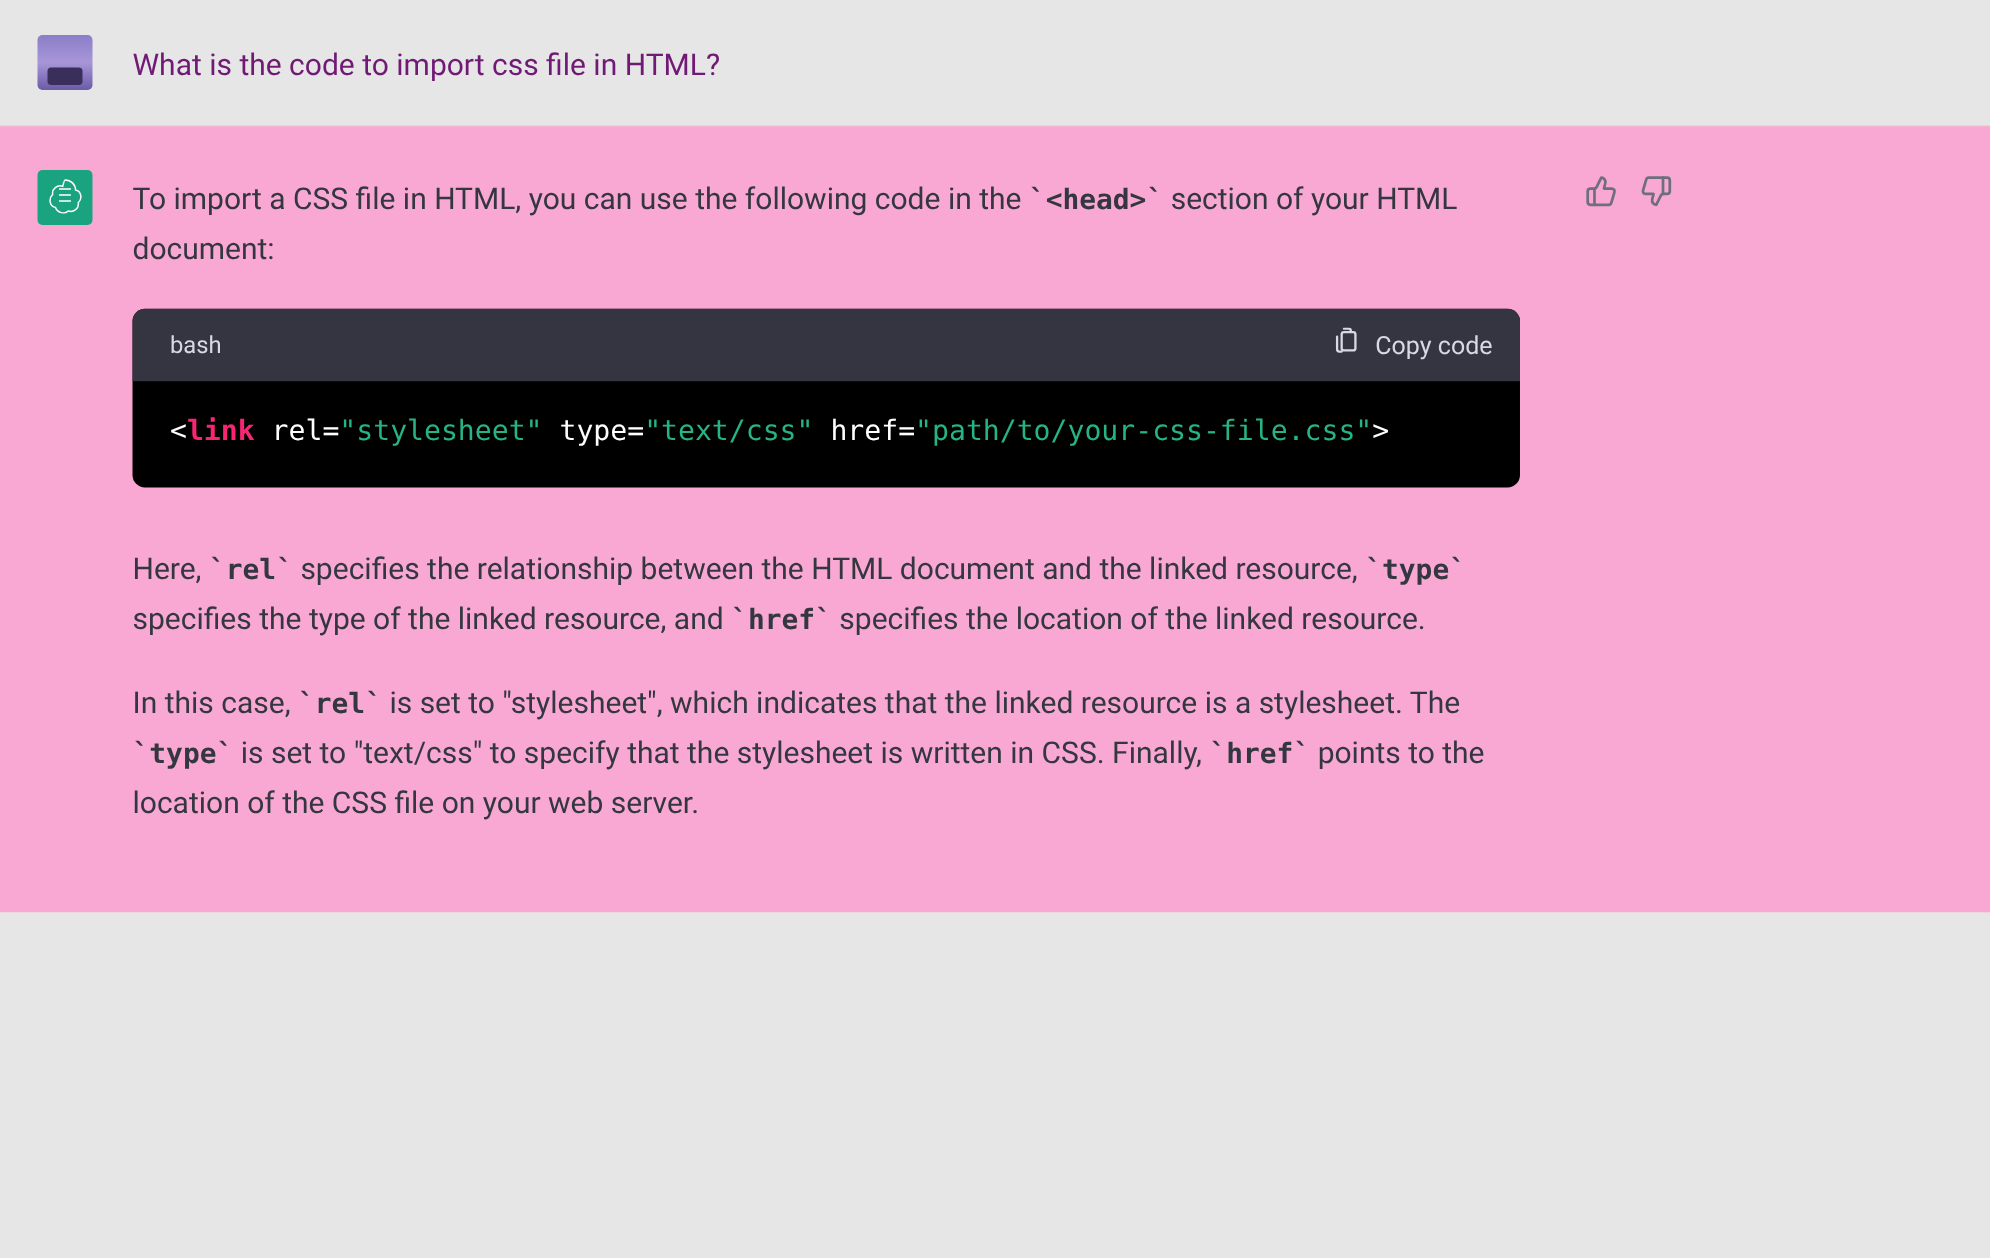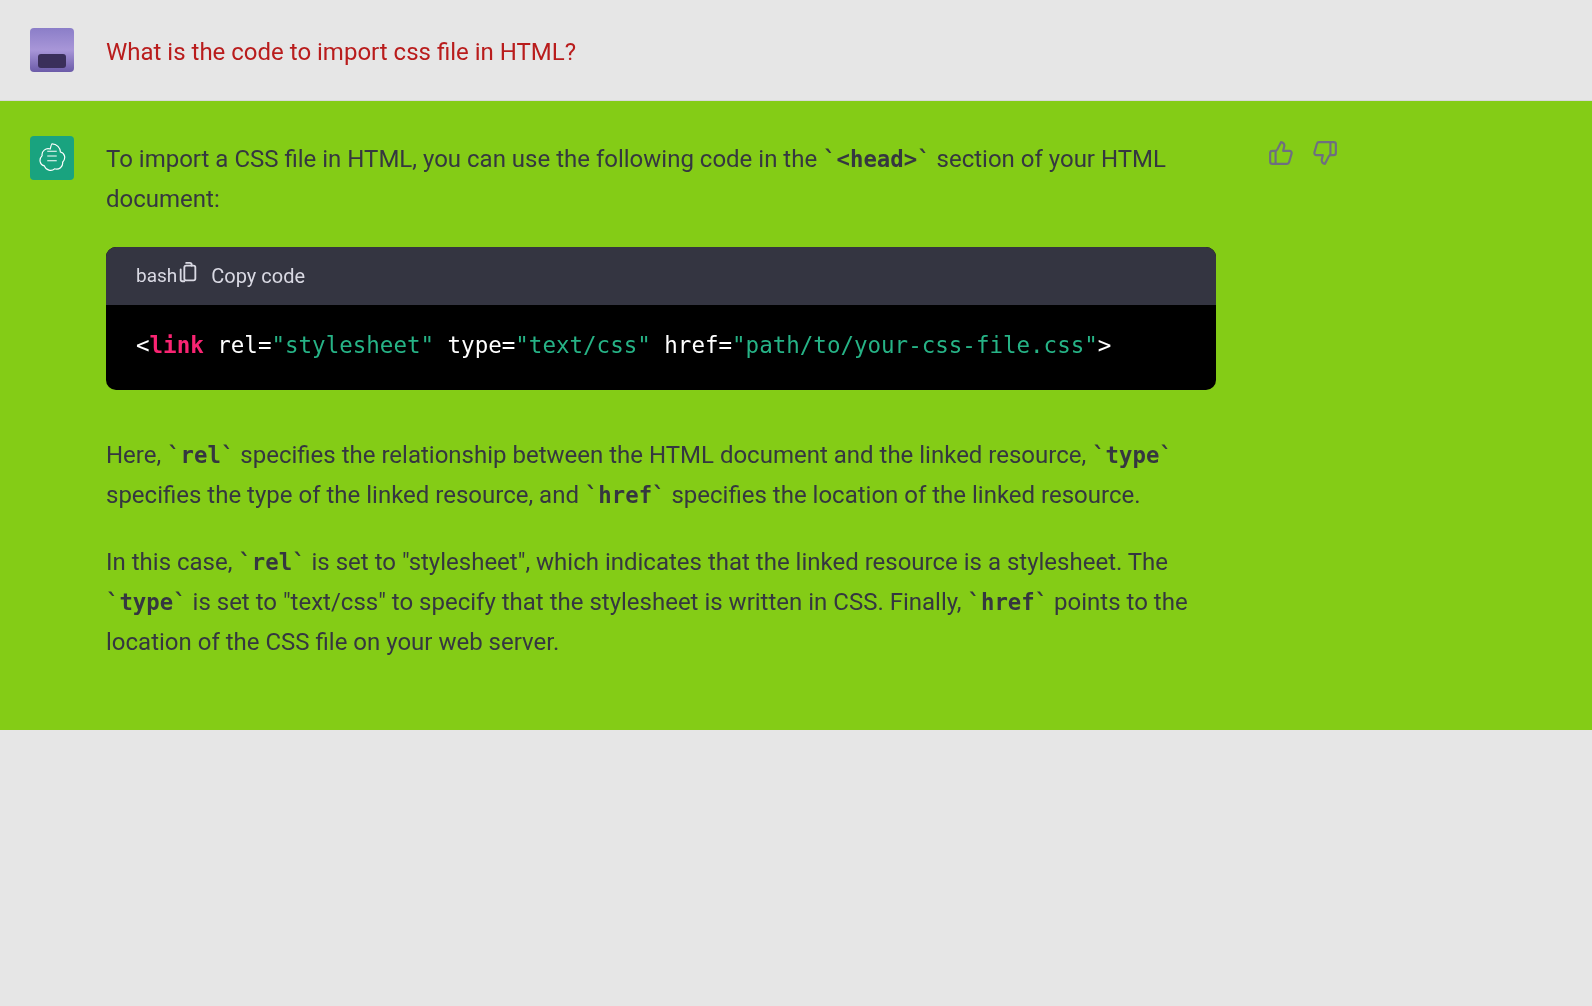--- a/index.html
+++ b/index.html
@@ -18,21 +18,21 @@
       padding: 28px 30px 28px 30px;
       gap: 32px;
       align-items: flex-start;
       width: 100%;
     }
     .user-row {
       background: #e6e6e6;
       border-bottom: 1px solid #d9d9d9;
     }
     .assistant-row {
-      background: #84cc16;
+      background: #f9a8d4;
       padding-top: 35px;
       padding-bottom: 40px;
     }
     .avatar {
       width: 44px;
       height: 44px;
       border-radius: 4px;
       flex-shrink: 0;
       display: flex;
       align-items: center;
@@ -58,21 +58,21 @@
       height: 30px;
     }
     .content-col {
       flex: 1;
       min-width: 0;
       max-width: 1130px;
     }
     .question-text {
       font-size: 24px;
       line-height: 1.55;
-      color: #b91c1c;
+      color: #701a75;
       padding-top: 6px;
     }
     .answer-content {
       font-size: 24px;
       line-height: 1.65;
       color: #353740;
       padding-right: 20px;
     }
     .answer-content p {
       margin-bottom: 28px;
@@ -96,21 +96,21 @@
       background: #000000;
       border-radius: 10px;
       overflow: hidden;
       margin: 20px 0 46px 0;
     }
     .code-header {
       background: #343541;
       color: #d9d9e3;
       padding: 13px 22px 13px 30px;
       display: flex;
-      justify-content: flex-start;
+      justify-content: space-between;
       align-items: center;
       font-size: 19px;
     }
     .code-lang {
       color: #d9d9e3;
     }
     .copy-btn {
       display: flex;
       align-items: center;
       gap: 12px;

